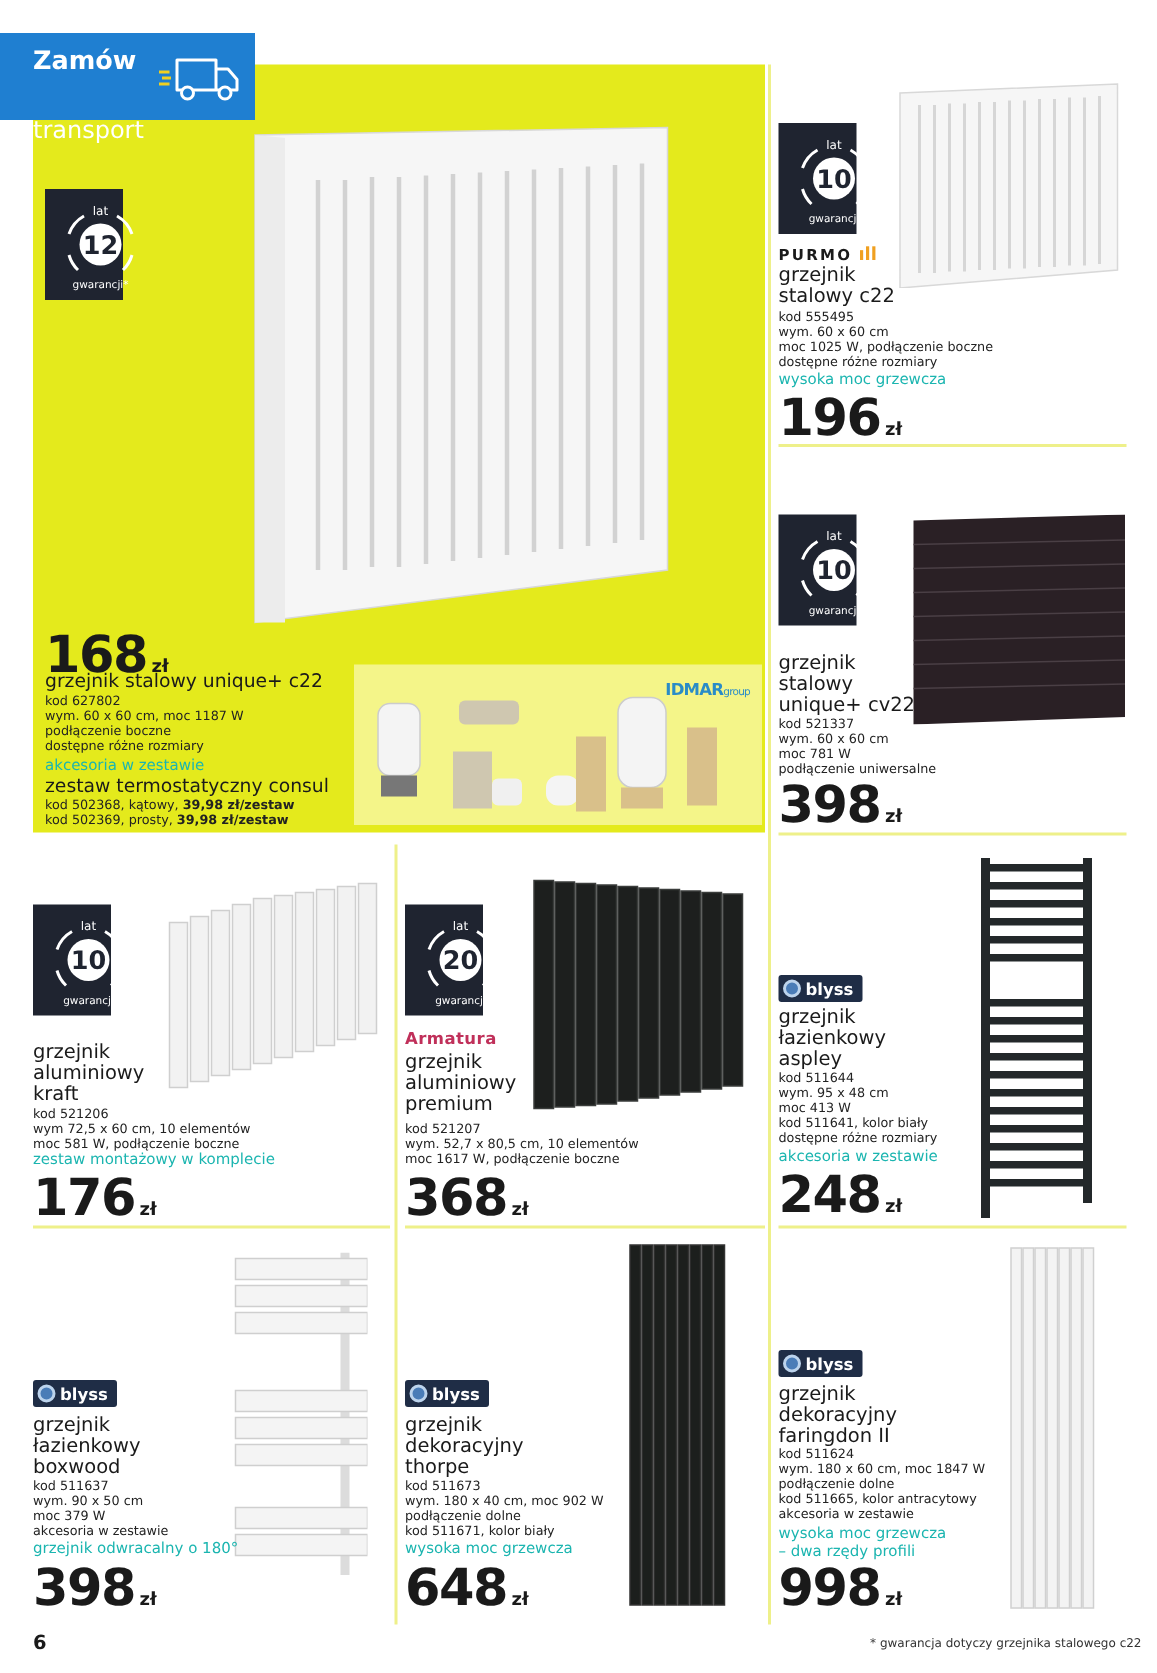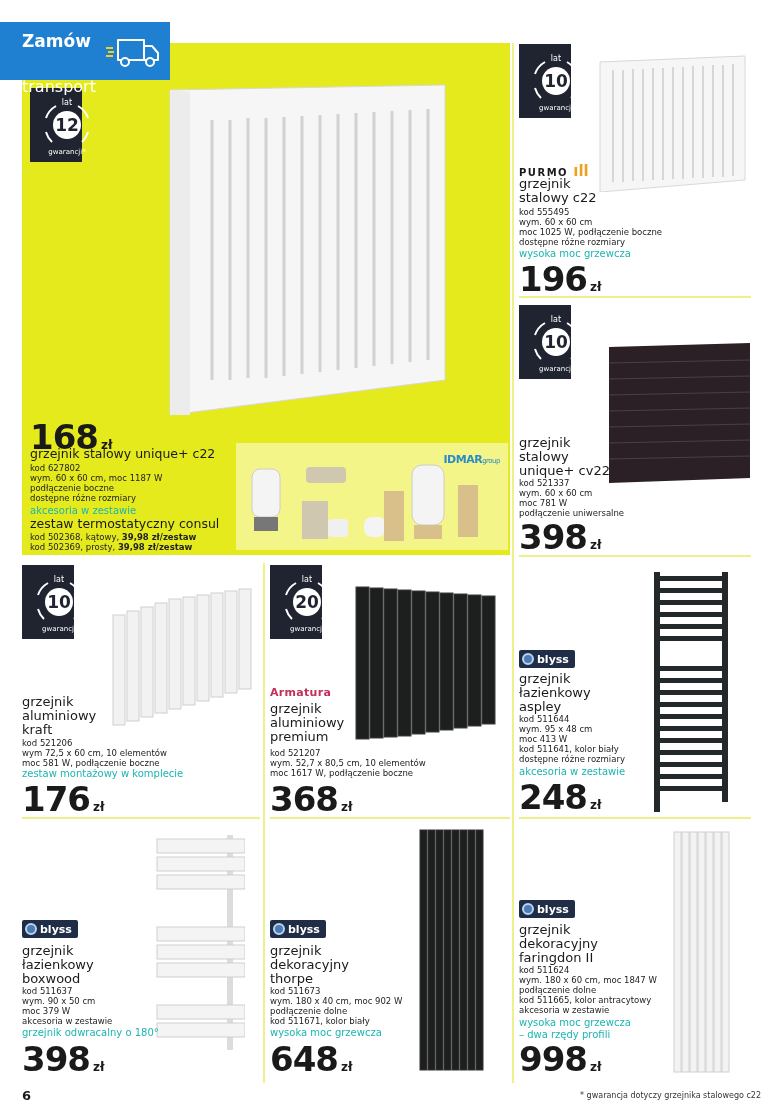--- a/index.html
+++ b/index.html
@@ -11,42 +11,42 @@
   
   .transport { left: 0; top: 22px; width: 170px; height: 58px; background: #1f7fd1; color: #fff; padding: 10px 16px 0 22px; z-index: 5; }
   .transport .t1 { font-weight: bold; font-size: 17px; line-height: 18px; }
   .transport .t2 { font-size: 16px; line-height: 18px; margin-top: 28px; }
   .transport .truck { position: absolute; right: 10px; top: 14px; width: 56px; height: 32px; }
 
   
   .hero { left: 22px; top: 43px; width: 488px; height: 512px; background: #e4ea1c; }
   .hero-radiator { left: 150px; top: 80px; width: 300px; height: 340px; }
 
-  .badge { background: #1f2430; width: 52px; height: 74px; }
+  .badge { background: #1f2430; width: 52px; height: 74px; margin-top: 38px; }
   .badge svg { width: 74px; height: 74px; display: block; }
 
   .price { font-weight: bold; letter-spacing: -1px; line-height: 1; }
   .price .num { font-size: 34px; }
   .price .cur { font-size: 12px; margin-left: 3px; letter-spacing: 0; }
 
   .title { font-weight: normal; font-size: 13px; line-height: 14px; color: #1a1a1a; }
   .spec { font-size: 8.5px; line-height: 10px; color: #222; }
   .accent { font-size: 10px; line-height: 12px; color: #1bb5b0; }
 
   .acc-box { left: 236px; top: 443px; width: 272px; height: 107px; background: #f4f589; }
   .acc-logo { right: 8px; top: 10px; font-size: 11px; color: #2a8cc7; font-weight: bold; letter-spacing: -0.5px; }
   .acc-logo small { font-size: 7px; font-weight: normal; }
 
   .hline { height: 2px; background: #eef08a; }
   .vline { width: 2px; background: #eef08a; }
 
   .brand-blyss { background: #1f2d46; color: #fff; width: 56px; height: 18px; border-radius: 2px; display: flex; align-items: center; padding-left: 3px; gap: 3px; font-weight: bold; font-size: 11px; }
   .brand-blyss .dot { width: 12px; height: 12px; border-radius: 50%; border: 2px solid #bcd3ec; background: #4a7cb7; }
   .brand-purmo { font-weight: bold; font-size: 10px; letter-spacing: 1.5px; color: #1a1a1a; }
-  .brand-purmo .bars { color: #f0a020; font-size: 15px; letter-spacing: 0; }
+  .brand-purmo .bars { color: #f0a020; font-size: 12px; letter-spacing: 0; }
   .brand-armatura { font-weight: bold; font-size: 11px; color: #c0305a; letter-spacing: 0.3px; }
 
   .footer-num { left: 22px; top: 1088px; font-size: 13px; font-weight: bold; }
   .footer-note { right: 10px; top: 1091px; font-size: 8px; color: #333; }
 </style>
 </head>
 <body>
 
 <div class="abs transport">
   <div class="t1">Zamów</div>

